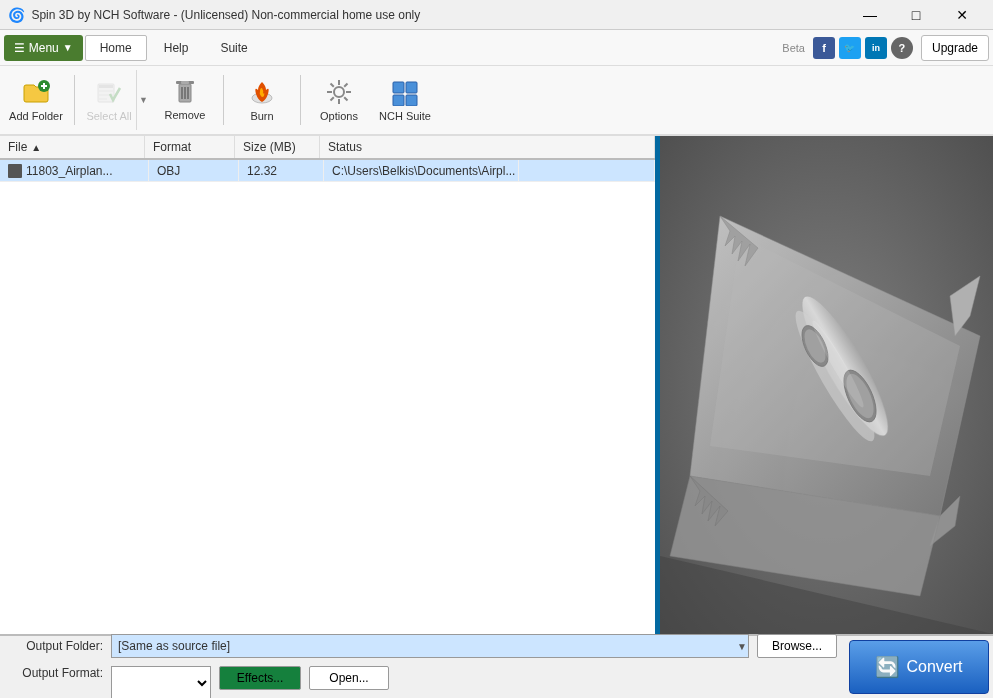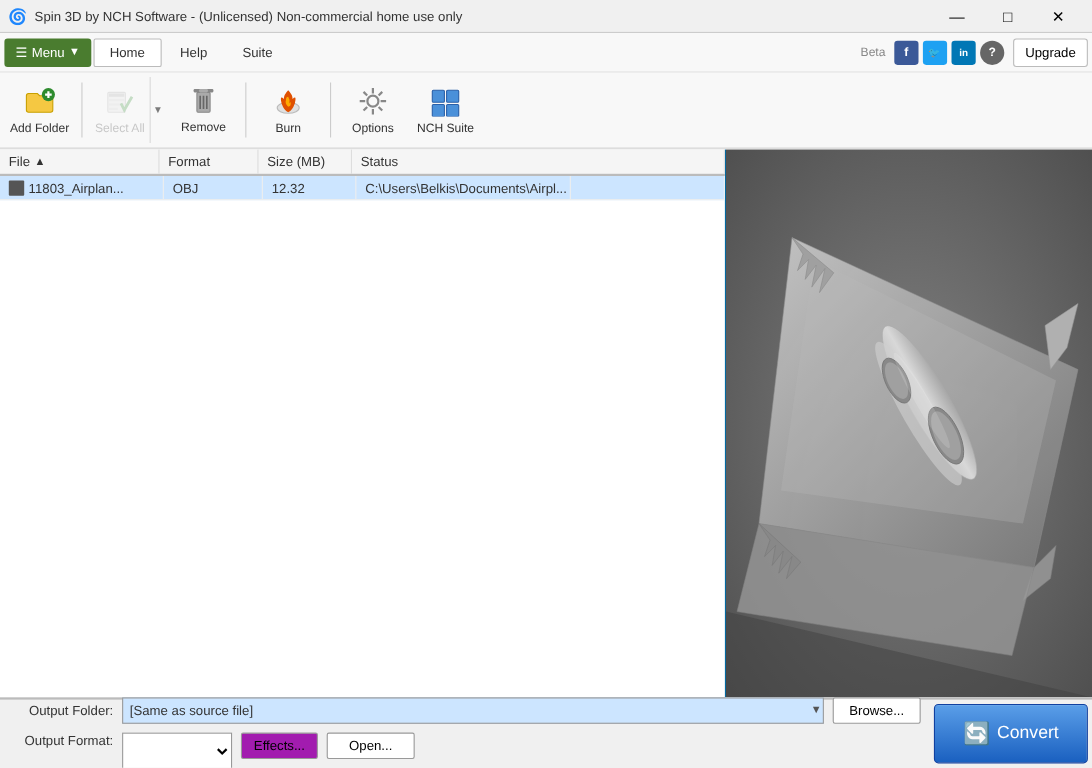--- a/index.html
+++ b/index.html
@@ -106,21 +106,21 @@
       display: flex;
       height: calc(698px - 30px - 36px - 70px - 64px);
       
     }
 
     
     #file-panel {
       width: 660px;
       display: flex;
       flex-direction: column;
-      border-right: 1px solid #0369a1;
+      border-right: 5px solid #0369a1;
       background: white;
     }
 
     
     #table-header {
       display: flex;
       background: #f5f5f5;
       border-bottom: 2px solid #bbb;
       height: 24px;
       align-items: center;
@@ -467,21 +467,21 @@
         <span style="position:absolute; right:2px; top:50%; transform:translateY(-50%); cursor:pointer; font-size:10px; color:#555;">▼</span>
       </div>
       <button class="browse-btn" style="height:24px; width:80px; background:white; border:1px solid #999; border-radius:2px; cursor:pointer; font-size:12px;">Browse...</button>
     </div>
 
     <div class="bottom-row" style="display:flex; align-items:flex-start; padding:3px 8px; gap:8px;">
       <label class="bottom-label" style="font-size:12px; color:#333; width:95px; text-align:right;">Output Format:</label>
       <select class="bottom-select" style="width:100px; height:24px; border:1px solid #999; background:white; font-size:12px; padding:16px 4px;">
         <option>3dp</option>
       </select>
-      <button class="effects-btn" style="height:24px; width:70px; background:#a21caf; border:1px solid #999; border-radius:2px; cursor:pointer; font-size:12px;">Effects...</button>
+      <button class="effects-btn" style="height:24px; width:82px; background:#15803d; border:1px solid #999; border-radius:2px; cursor:pointer; font-size:12px;">Effects...</button>
       <button class="open-btn" style="height:24px; width:80px; background:white; border:1px solid #999; border-radius:2px; cursor:pointer; font-size:12px;">Open...</button>
     </div>
   </div>
 
   <div style="width:148px; display:flex; align-items:center; justify-content:center; padding:4px;">
     <button class="convert-btn" style="width:140px; height:54px; background:linear-gradient(180deg,#5a9ee8 0%,#1a60c0 100%); border:1px solid #1040a0; border-radius:4px; cursor:pointer; color:white; font-size:16px; font-weight:500; display:flex; align-items:center; justify-content:center; gap:6px;">
       <span style="font-size:20px;">🔄</span>
       <span>Convert</span>
     </button>
   </div>

